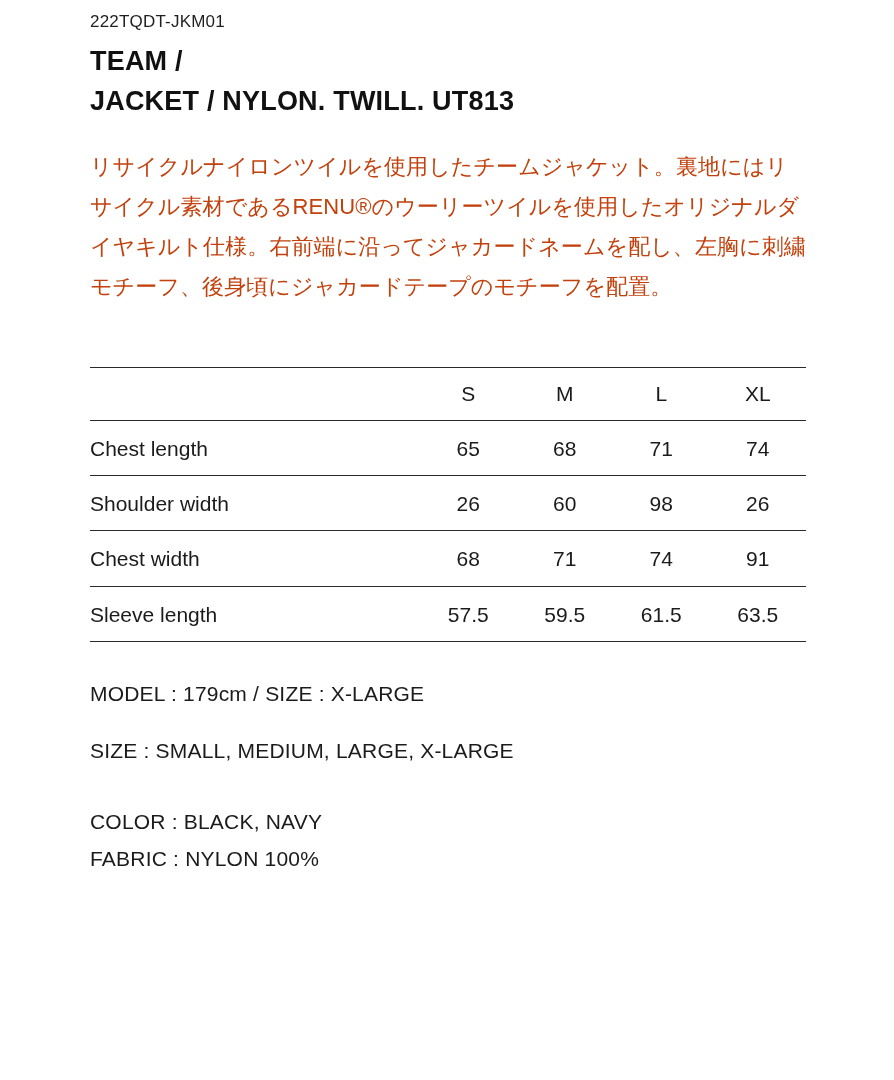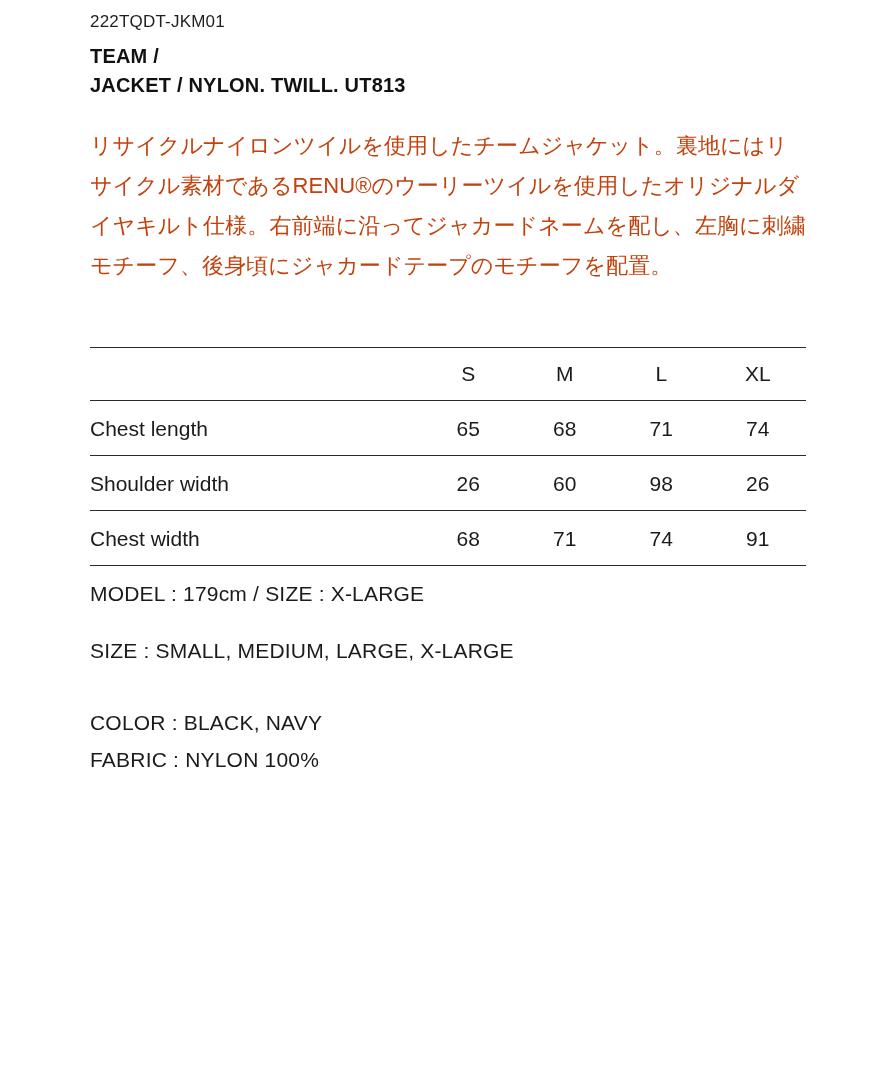--- a/index.html
+++ b/index.html
@@ -23,21 +23,21 @@
   }
   .product-code {
     font-size: 17px;
     font-weight: 400;
     letter-spacing: 0.2px;
     color: #1f1f1f;
     margin: 4px 0 10px 0;
     line-height: 1.2;
   }
   .title {
-    font-size: 20px;
+    font-size: 27px;
     font-weight: 700;
     line-height: 1.45;
     letter-spacing: 0.2px;
     color: #111111;
     margin: 0 0 26px 0;
   }
   .title-line {
     display: block;
     white-space: nowrap;
   }
@@ -74,21 +74,21 @@
   }
   .spec-table thead th.first-col,
   .spec-table tbody td.first-col {
     text-align: left;
     width: 330px;
   }
   .spec-table thead th.first-col {
     border-bottom: 1.5px solid #2a2a2a;
   }
   .meta-block {
-    margin-top: 15px;
+    margin-top: 39px;
   }
   .meta-line {
     font-size: 21px;
     line-height: 1.2;
     color: #1b1b1b;
     margin: 0 0 12px 0;
     letter-spacing: 0.2px;
   }
   .meta-gap {
     margin-top: 46px;
@@ -136,20 +136,27 @@
         <td>98</td>
         <td>26</td>
       </tr>
       <tr>
         <td class="first-col">Chest width</td>
         <td>68</td>
         <td>71</td>
         <td>74</td>
         <td>91</td>
       </tr>
+      <tr>
+        <td class="first-col">Sleeve length</td>
+        <td>57.5</td>
+        <td>59.5</td>
+        <td>61.5</td>
+        <td>63.5</td>
+      </tr>
     </tbody>
   </table>
 
   <div class="meta-block">
     <p class="meta-line spaced">MODEL : 179cm / SIZE : X-LARGE</p>
     <p class="meta-line">SIZE : SMALL, MEDIUM, LARGE, X-LARGE</p>
     <p class="meta-line meta-gap">COLOR : BLACK, NAVY</p>
     <p class="meta-line">FABRIC : NYLON 100%</p>
   </div>
 

